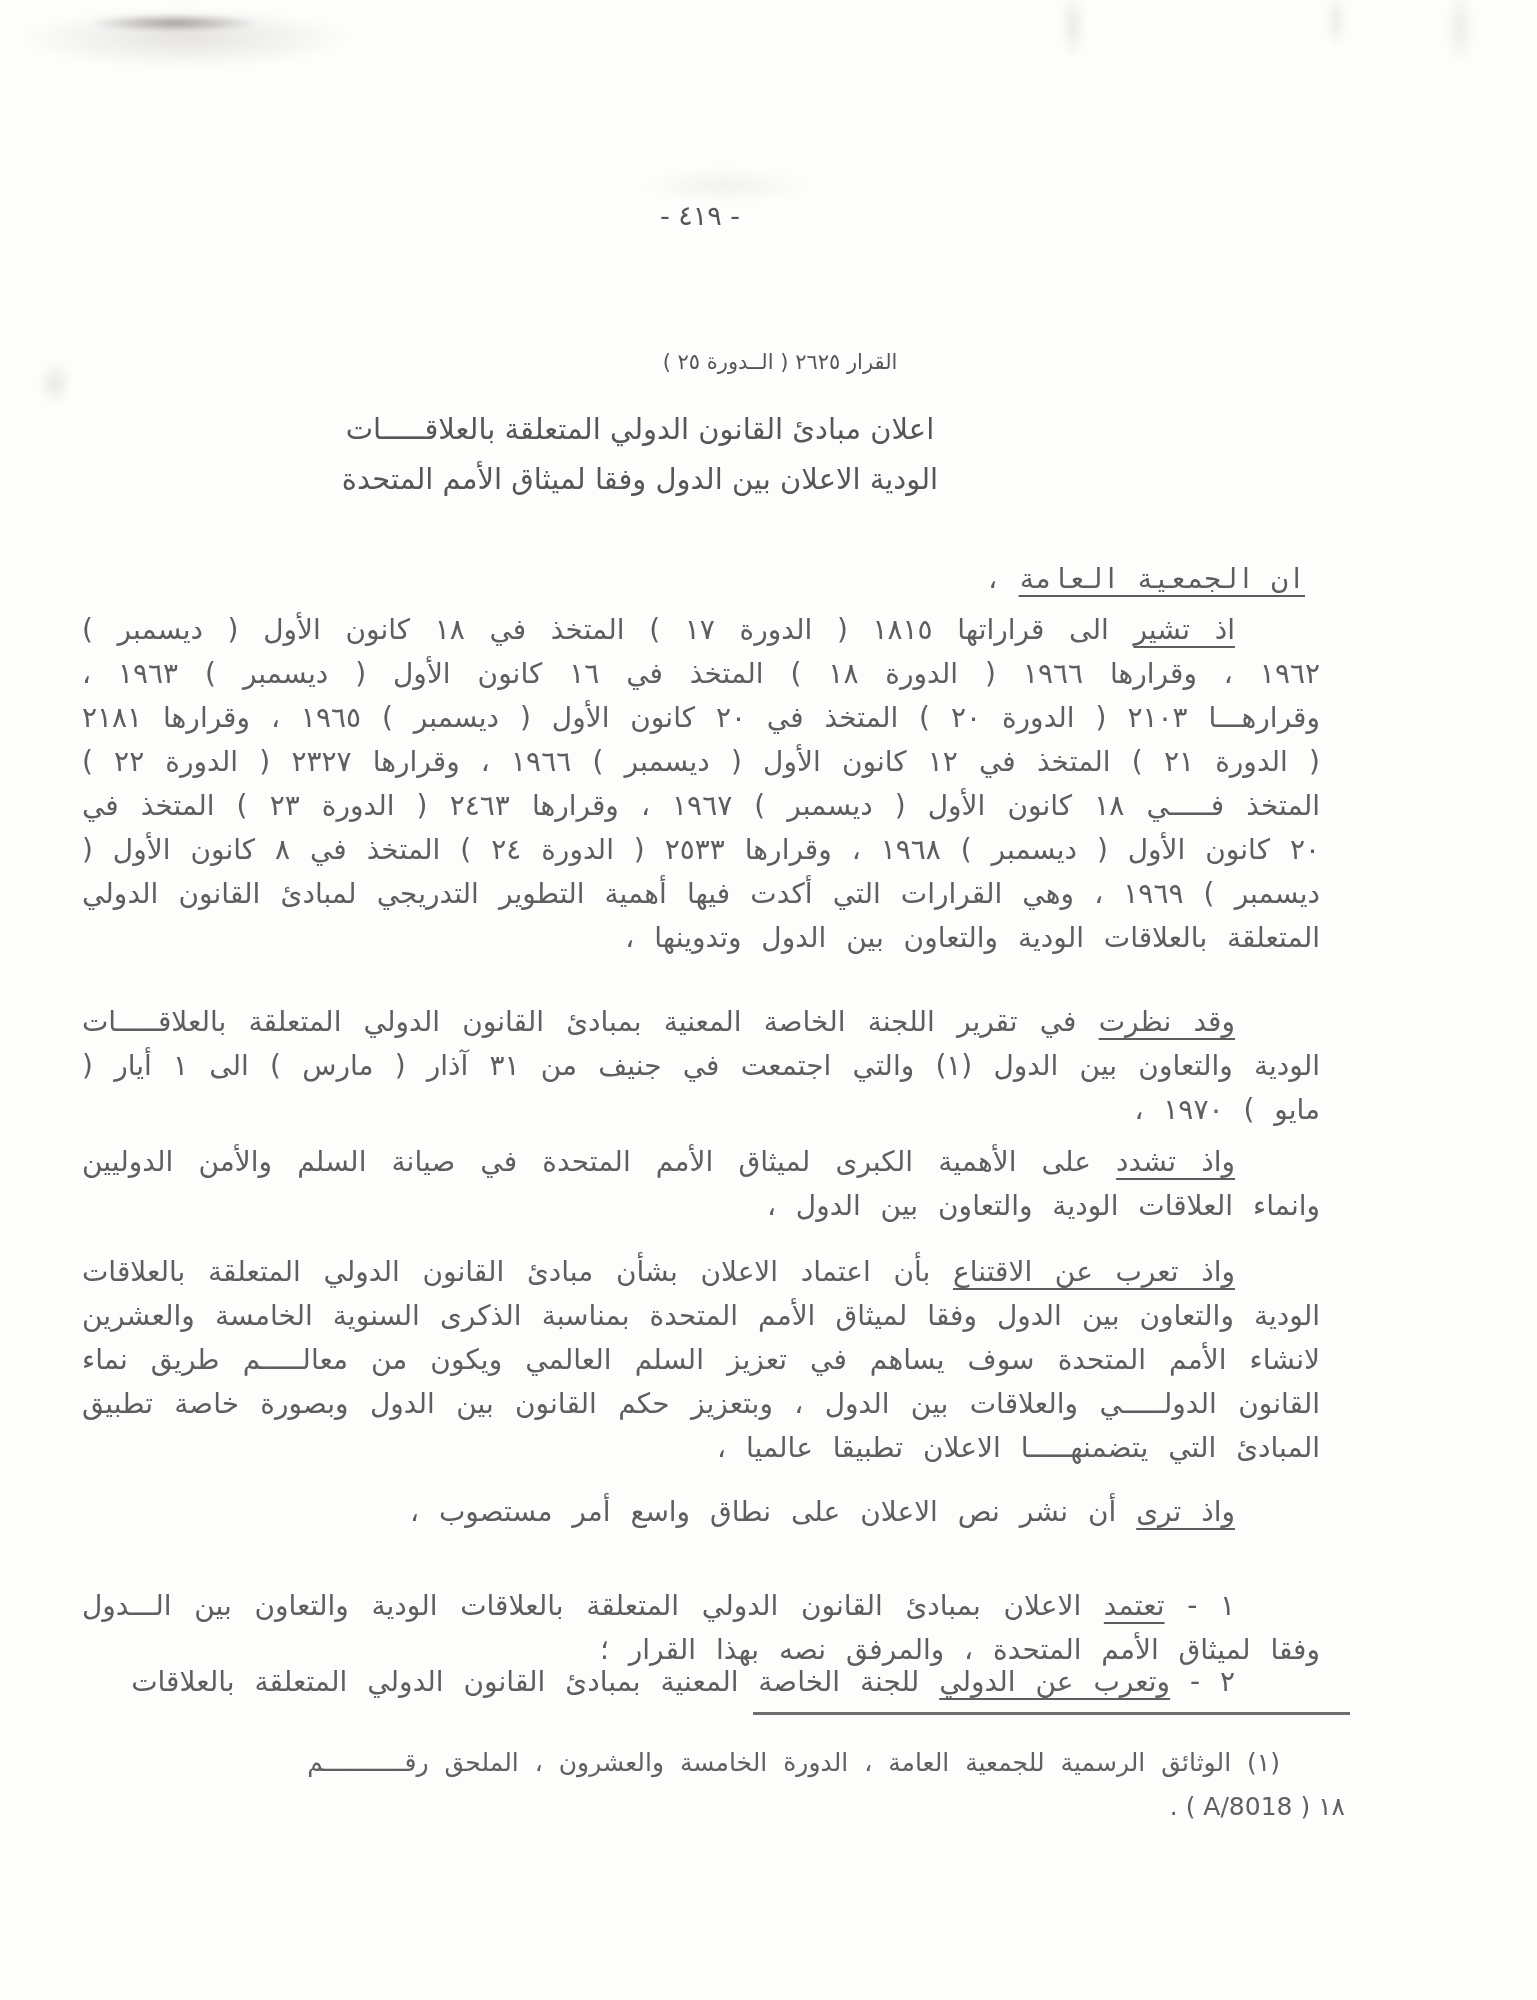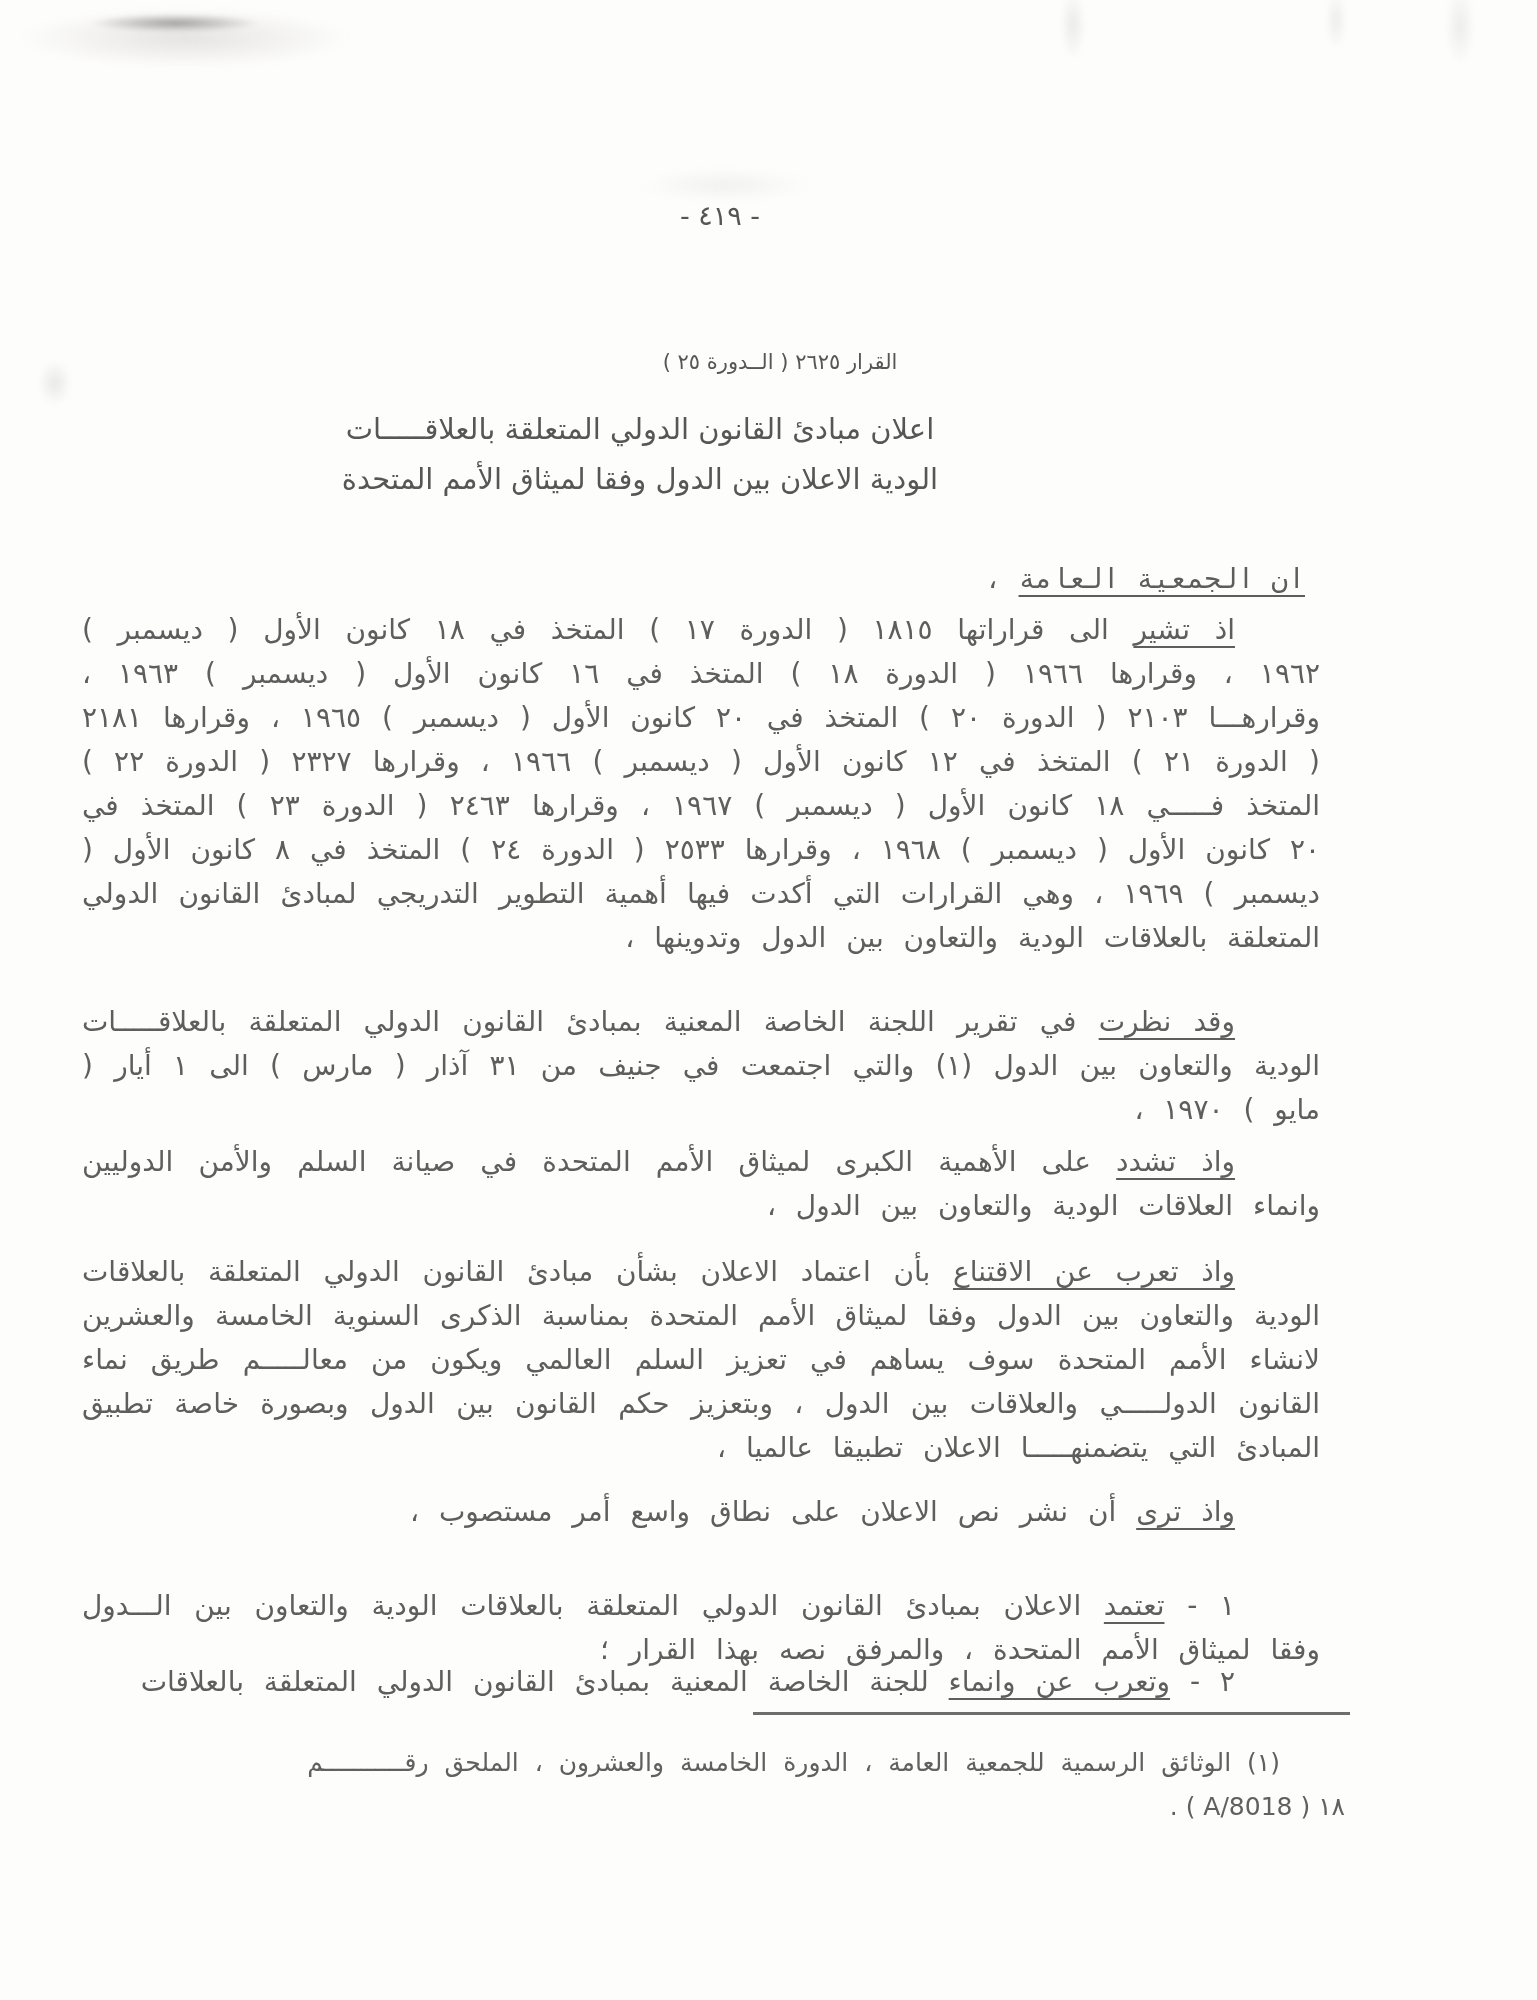--- a/index.html
+++ b/index.html
@@ -15,21 +15,20 @@
   .ink{
     position:absolute;inset:0;
     filter:blur(0.55px);
   }
   .abs{position:absolute;}
   .pagenum{
     top:200px;left:0;width:1400px;
     text-align:center;
     font-size:27px;letter-spacing:4px;
     color:#555;
-    padding-left:20px;
   }
   .title-line{
     direction:rtl;text-align:center;
     color:#565656;
   }
   .t1{top:350px;left:380px;width:800px;font-size:21px;}
   .t2{top:412px;left:230px;width:820px;font-size:29px;}
   .t3{top:462px;left:230px;width:820px;font-size:29px;}
   .para{
     direction:rtl;
@@ -147,21 +146,21 @@
 
     <div class="abs para p6">
       <span class="u">واذ ترى</span><span> أن نشر نص الاعلان على نطاق واسع أمر مستصوب ،</span>
     </div>
 
     <div class="abs para i1">
       <span>١ - </span><span class="u">تعتمد</span><span> الاعلان بمبادئ القانون الدولي المتعلقة بالعلاقات الودية والتعاون بين الـــدول وفقا لميثاق الأمم المتحدة ، والمرفق نصه بهذا القرار ؛</span>
     </div>
 
     <div class="abs para i2">
-      <span>٢ - </span><span class="u">وتعرب عن وانماء</span><span> للجنة الخاصة المعنية بمبادئ القانون الدولي المتعلقة بالعلاقات</span>
+      <span>٢ - </span><span class="u">وتعرب عن الدولي</span><span> للجنة الخاصة المعنية بمبادئ القانون الدولي المتعلقة بالعلاقات</span>
     </div>
 
     <div class="abs fnrule"></div>
 
     <div class="abs footnote">(١) الوثائق الرسمية للجمعية العامة ، الدورة الخامسة والعشرون ، الملحق رقـــــــــــم</div>
 
     <div class="abs fn2">١٨ ( A/8018 ) .</div>
 
   </div>
 </div>

